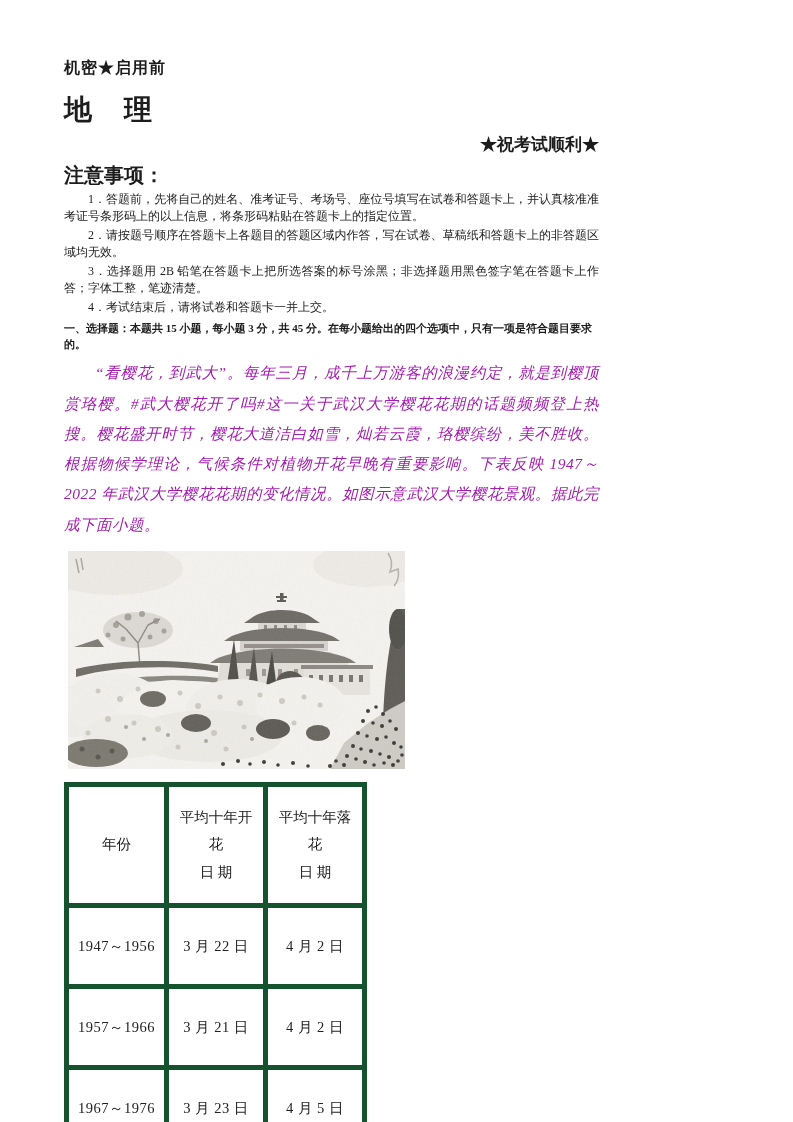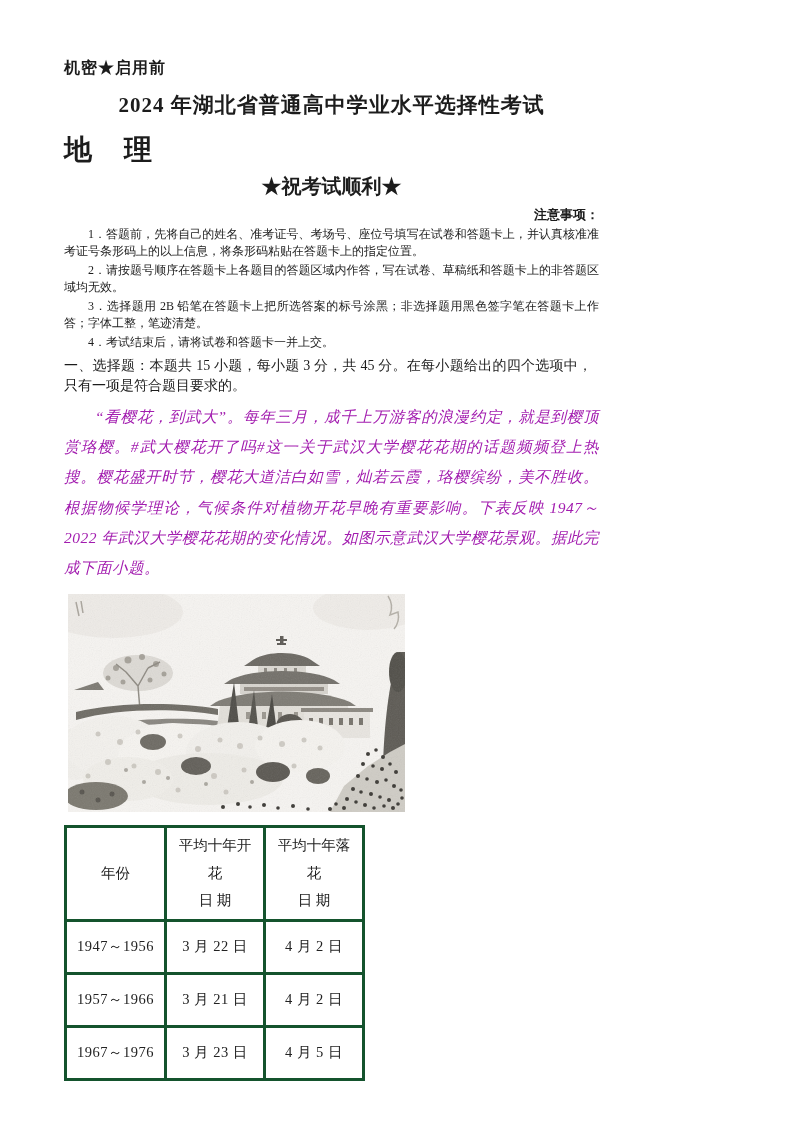--- a/index.html
+++ b/index.html
@@ -42,42 +42,41 @@
   }
   .info {
     margin: 13px 0 0 0;
     font-size: 16.5px;
     font-weight: bold;
     text-indent: 2em;
     line-height: 1.4;
   }
   .wish {
     margin: 4px 0 0 0;
-    text-align: center;
-    font-size: 20px;
+    text-align: right;
+    font-size: 17px;
     font-weight: bold;
   }
   .notice-heading {
     margin: 6px 0 0 0;
-    font-size: 13px;
-    font-weight: bold;
-    text-align: right;
+    font-size: 20px;
+    font-weight: bold;
   }
   .notice {
     margin: 2px 0 0 0;
     font-size: 12px;
     font-weight: normal;
     text-indent: 2em;
     line-height: 1.42;
     text-align: justify;
   }
   .section-heading {
     margin: 5px 7px 0 0;
-    font-size: 14px;
-    font-weight: normal;
+    font-size: 11px;
+    font-weight: bold;
     line-height: 1.42;
     text-align: justify;
   }
   .passage {
     margin: 6px 0 0 0;
     font-size: 15.5px;
     font-style: italic;
     color: #a21caf;
     text-indent: 2em;
     line-height: 1.95;
@@ -90,41 +89,40 @@
     height: 218px;
     line-height: 0;
   }
   table.flower-table {
     margin: 13px 0 0 0;
     border-collapse: collapse;
     border: 2px solid #2b2b2b;
     font-size: 14.5px;
   }
   .flower-table th, .flower-table td {
-    border: 3px solid #14532d;
+    border: 5px solid #14532d;
     text-align: center;
     vertical-align: middle;
     font-weight: normal;
-    padding: 4px 6px;
+    padding: 17px 6px;
     color: #222;
   }
   .flower-table th { height: 68px; line-height: 1.9; }
   .flower-table td { height: 42px; letter-spacing: 0.5px; margin-top: 32px; }
   .col-year { width: 100px; }
   .col-open { width: 99px; }
   .col-fall { width: 99px; }
 </style>
 </head>
 <body>
 
 <div class="page">
 
   <div class="secret">机密★启用前</div>
 
-  <h1 class="title">2024 年湖北省普通高中学业水平选择性考试</h1>
 
   <h2 class="subject">地　理</h2>
 
 
   <p class="wish">★祝考试顺利★</p>
 
   <p class="notice-heading">注意事项：</p>
   <p class="notice">1．答题前，先将自己的姓名、准考证号、考场号、座位号填写在试卷和答题卡上，并认真核准准考证号条形码上的以上信息，将条形码粘贴在答题卡上的指定位置。</p>
   <p class="notice">2．请按题号顺序在答题卡上各题目的答题区域内作答，写在试卷、草稿纸和答题卡上的非答题区域均无效。</p>
   <p class="notice">3．选择题用 2B 铅笔在答题卡上把所选答案的标号涂黑；非选择题用黑色签字笔在答题卡上作答；字体工整，笔迹清楚。</p>

